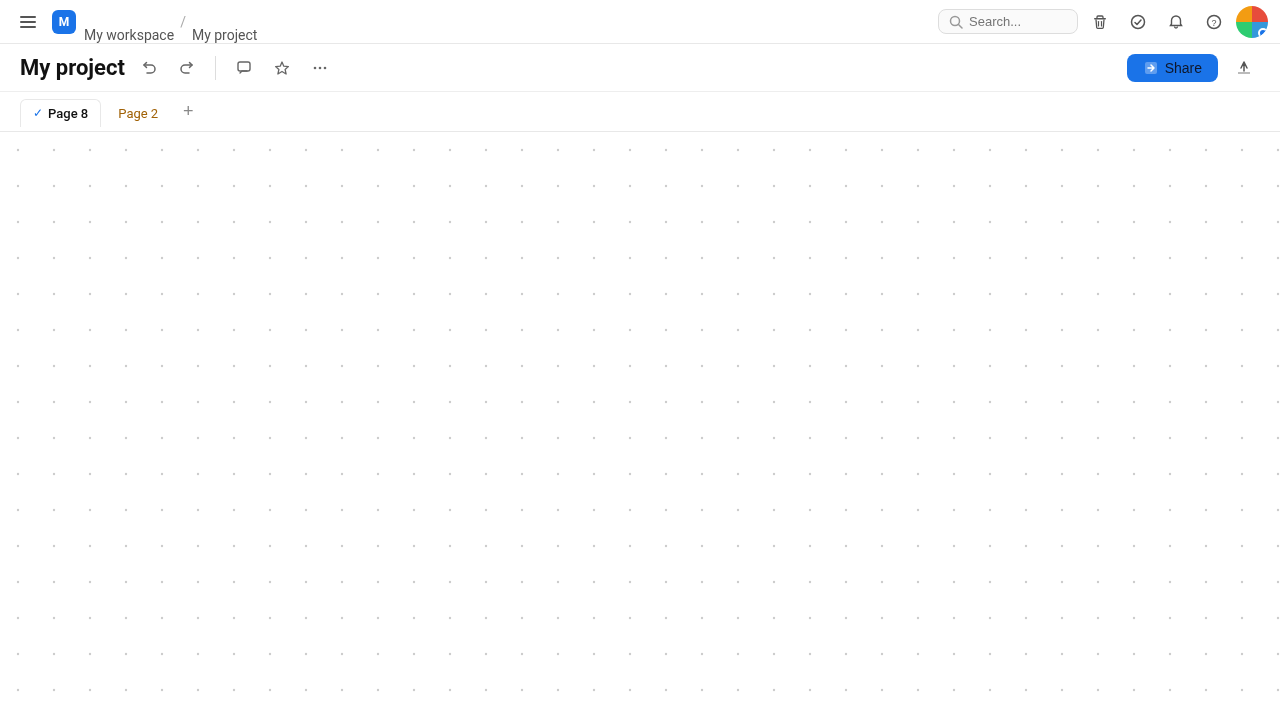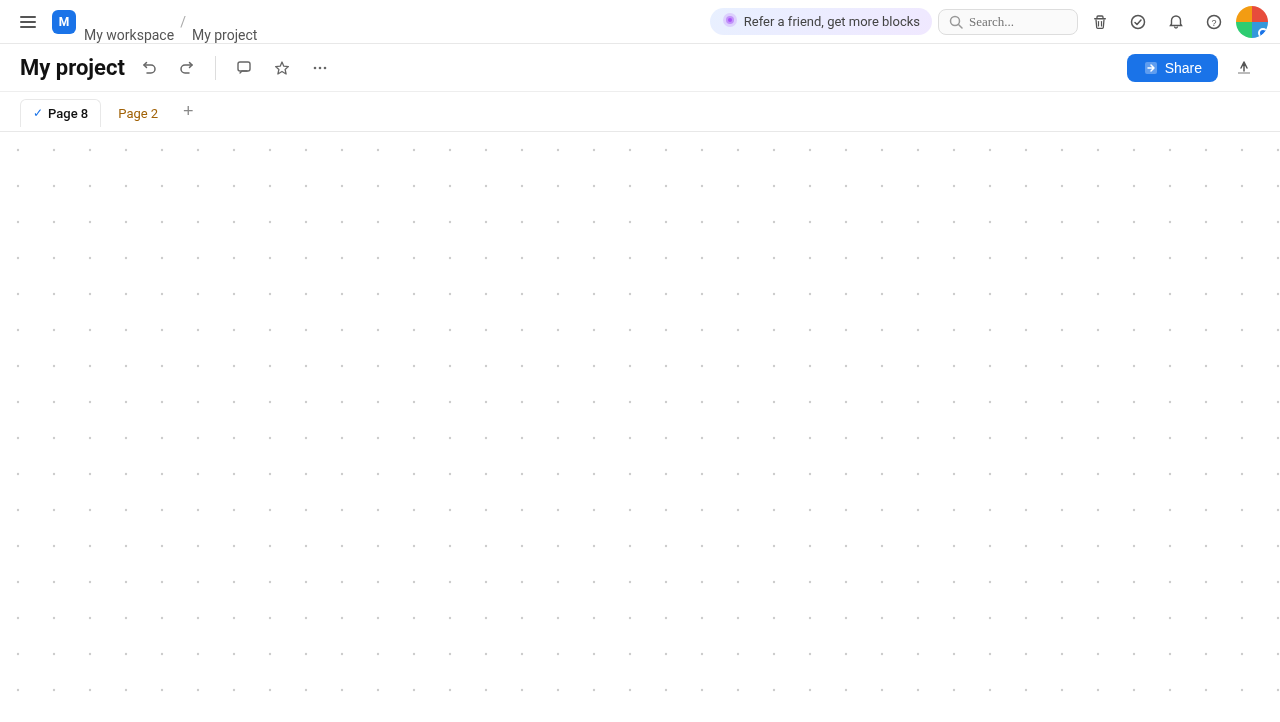--- a/index.html
+++ b/index.html
@@ -52,21 +52,21 @@
       display: flex; align-items: center; gap: 6px;
       border: 1px solid #ddd;
       border-radius: 8px;
       padding: 4px 10px;
       width: 140px;
       cursor: text;
       background: #fafafa;
     }
     .search-box input {
       border: none; background: transparent; outline: none;
-      font-size: 13px; color: #7f1d1d; width: 90px; font-family: Liberation Serif, serif;
+      font-size: 13px; color: #7f1d1d; width: 90px;
     }
 
     
     .icon-btn {
       width: 32px; height: 32px;
       display: flex; align-items: center; justify-content: center;
       border-radius: 6px; cursor: pointer; border: none; background: transparent;
       color: #555;
       position: relative;
     }
@@ -106,21 +106,21 @@
     }
     .toolbar-icon-btn {
       width: 28px; height: 28px;
       display: flex; align-items: center; justify-content: center;
       border-radius: 5px; cursor: pointer; border: none; background: transparent;
       color: #666; font-size: 15px;
     }
 
     .share-btn {
       display: flex; align-items: center; gap: 6px;
-      background: #1a73e8; color: #ffffff;
+      background: #1a73e8; color: #0f172a;
       border: none; border-radius: 8px;
       padding: 6px 16px; font-size: 14px; font-weight: 500;
       cursor: pointer; margin-left: auto;
     }
 
     .export-btn {
       width: 32px; height: 32px;
       display: flex; align-items: center; justify-content: center;
       border: none; background: transparent; cursor: pointer;
       color: #555; border-radius: 6px;
@@ -188,30 +188,20 @@
     <div class="workspace-avatar">
       <span>M</span>
     </div>
     <div class="breadcrumb">
       <span class="breadcrumb-item">My workspace</span>
       <span class="breadcrumb-sep">/</span>
       <span class="breadcrumb-item">My project</span>
     </div>
   </div>
   <div class="topnav-right">
-    <div class="refer-banner">
-      <span>
-        <svg width="16" height="16" viewBox="0 0 16 16">
-          <circle cx="8" cy="8" r="7" fill="#a855f7" opacity="0.2"></circle>
-          <circle cx="8" cy="8" r="4" fill="#a855f7" opacity="0.5"></circle>
-          <circle cx="8" cy="8" r="2" fill="#a855f7"></circle>
-        </svg>
-      </span>
-      <span>Refer a friend, get more blocks</span>
-    </div>
     <div class="search-box">
       <svg width="14" height="14" viewBox="0 0 14 14">
         <circle cx="6" cy="6" r="4.5" stroke="#999" stroke-width="1.5" fill="none"></circle>
         <line x1="9.5" y1="9.5" x2="13" y2="13" stroke="#999" stroke-width="1.5" stroke-linecap="round"></line>
       </svg>
       <input type="text" placeholder="Search..." style="">
     </div>
     <button class="icon-btn">
       <svg width="16" height="16" viewBox="0 0 16 16" fill="none">
         <rect x="2" y="4" width="12" height="1.5" rx="0.75" fill="#555"></rect>

